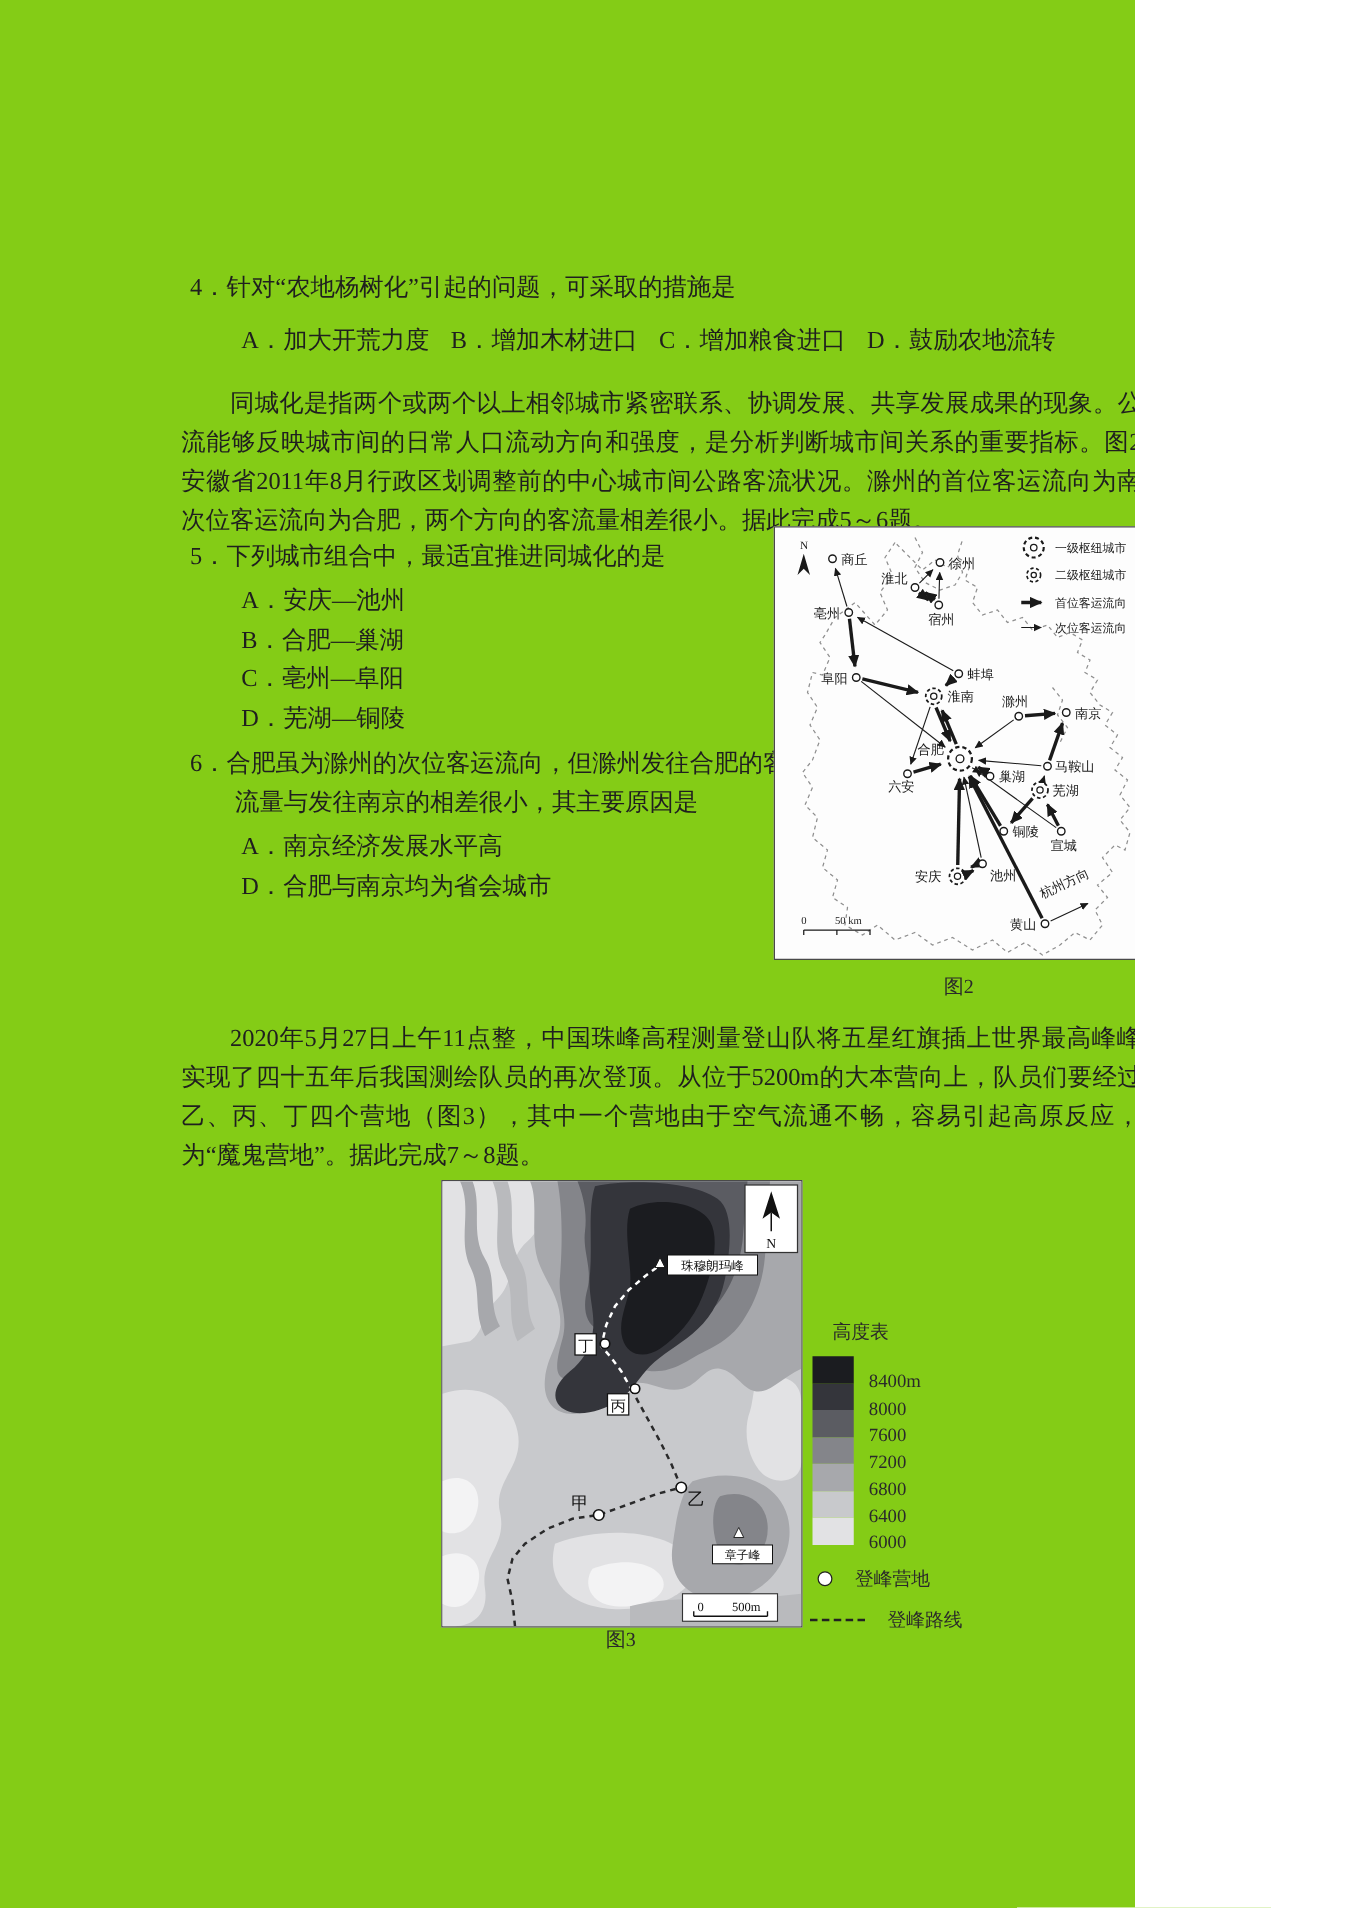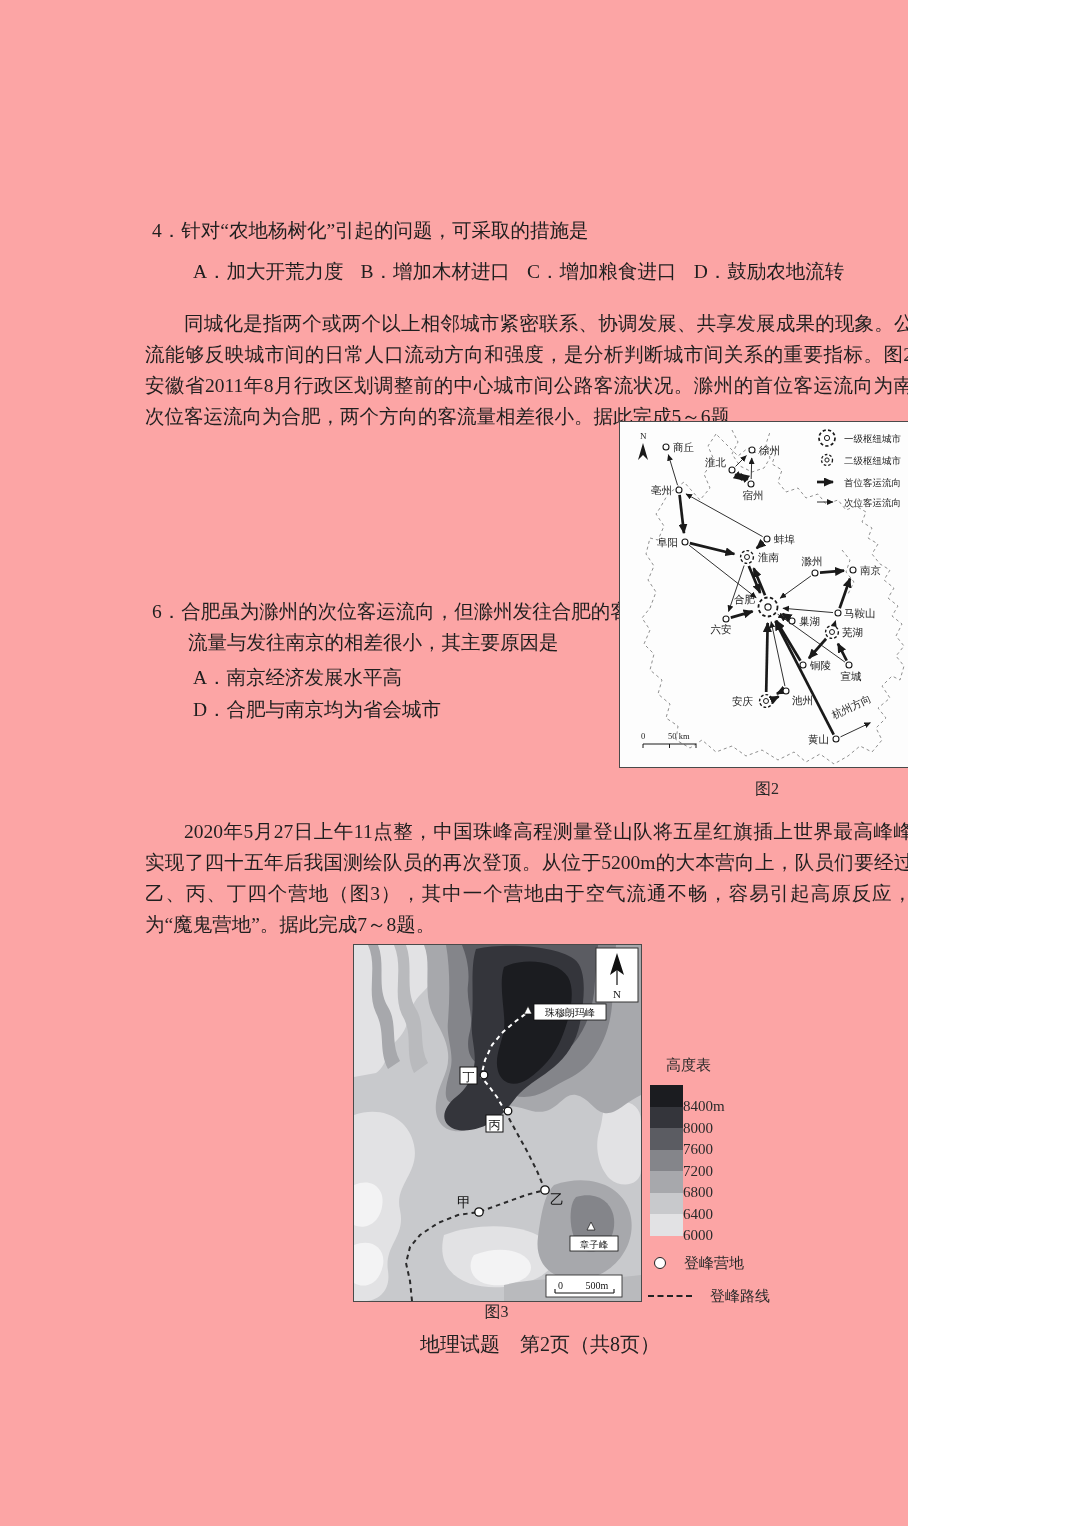--- a/index.html
+++ b/index.html
@@ -1,17 +1,17 @@
 <!DOCTYPE html>
 <html><head>
 <meta charset="utf-8">
 <style>
   html,body{margin:0;padding:0;background:#ffffff;}
   .page{
-    position:relative;width:908px;height:1526px;background:#fca5a5;
+    position:relative;width:908px;height:1526px;background:#84cc16;
     font-family:"Liberation Serif","DejaVu Serif",serif;color:#1f1f1f;
     overflow:hidden;
   }
   .stem{font-size:19.5px;line-height:31px;}
   .q4{position:absolute;left:152px;top:215px;width:812px;}
   .q4 .opts-row{display:flex;gap:17px;margin-left:41px;margin-top:12px;font-size:19.5px;white-space:nowrap;}
   .para{position:absolute;left:145px;width:808px;font-size:19.5px;line-height:31px;
         text-align:justify;text-indent:2em;margin:0;}
   .p1{top:290px;margin-top:18px;}
   .p2{top:816px;}
@@ -29,21 +29,21 @@
   .cap2{left:619px;top:779px;width:296px;}
   .cap3{left:353px;top:1302px;width:287px;}
   .footer{position:absolute;left:0;top:1331px;width:1080px;text-align:center;font-size:20px;color:#222;}
   svg text{font-family:"Liberation Serif","DejaVu Serif",serif;}
   
   .fig3-legend{position:absolute;left:648px;top:1056px;width:180px;color:#2a2a2a;}
   .f3l-title{font-size:15px;margin:0 0 10px 18px;}
   .elev-rows{margin-left:2px;}
   .elev{display:flex;}
   .elev .sw{width:33px;height:21.5px;}
-  .elev .lb{margin-left:0;font-size:15px;line-height:21.5px;transform:translateY(10.75px);}
+  .elev .lb{margin-left:12px;font-size:15px;line-height:21.5px;transform:translateY(10.75px);}
   .sym-row{display:flex;align-items:center;gap:18px;margin-left:6px;}
   .camp-row{margin-top:18px;}
   .route-row{margin-top:14px;}
   .camp-sym{width:10px;height:10px;border:1.6px solid #222;border-radius:50%;background:#fff;}
   .route-sym{width:44px;height:0;border-top:2.4px dashed #222;margin-left:-6px;}
   .sym-lb{font-size:15px;}
 </style>
 </head>
 <body>
 
@@ -54,20 +54,29 @@
     <div class="opts-row">
       <span>A．加大开荒力度</span>
       <span>B．增加木材进口</span>
       <span>C．增加粮食进口</span>
       <span>D．鼓励农地流转</span>
     </div>
   </section>
 
   <p class="para p1">同城化是指两个或两个以上相邻城市紧密联系、协调发展、共享发展成果的现象。公路客流能够反映城市间的日常人口流动方向和强度，是分析判断城市间关系的重要指标。图2示意安徽省2011年8月行政区划调整前的中心城市间公路客流状况。滁州的首位客运流向为南京，次位客运流向为合肥，两个方向的客流量相差很小。据此完成5～6题。</p>
 
+  <section class="qblock q5">
+    <div class="stem">5．下列城市组合中，最适宜推进同城化的是</div>
+    <ul>
+      <li>A．安庆—池州</li>
+      <li>B．合肥—巢湖</li>
+      <li>C．亳州—阜阳</li>
+      <li>D．芜湖—铜陵</li>
+    </ul>
+  </section>
 
   <section class="qblock q6">
     <div class="stem">6．合肥虽为滁州的次位客运流向，但滁州发往合肥的客流量与发往南京的相差很小，其主要原因是</div>
     <ul>
       <li>A．南京经济发展水平高</li>
       <li>D．合肥与南京均为省会城市</li>
     </ul>
   </section>
 
   <div class="figbox fig2box">
@@ -326,15 +335,14 @@
       <span class="sym-lb">登峰营地</span>
     </div>
     <div class="sym-row route-row">
       <span class="route-sym"></span>
       <span class="sym-lb">登峰路线</span>
     </div>
   </div>
 
   <div class="caption cap3">图3</div>
 
-  <div class="footer">地理试题　第2页（共8页）</div>
 
 </div>
 
 </body></html>

